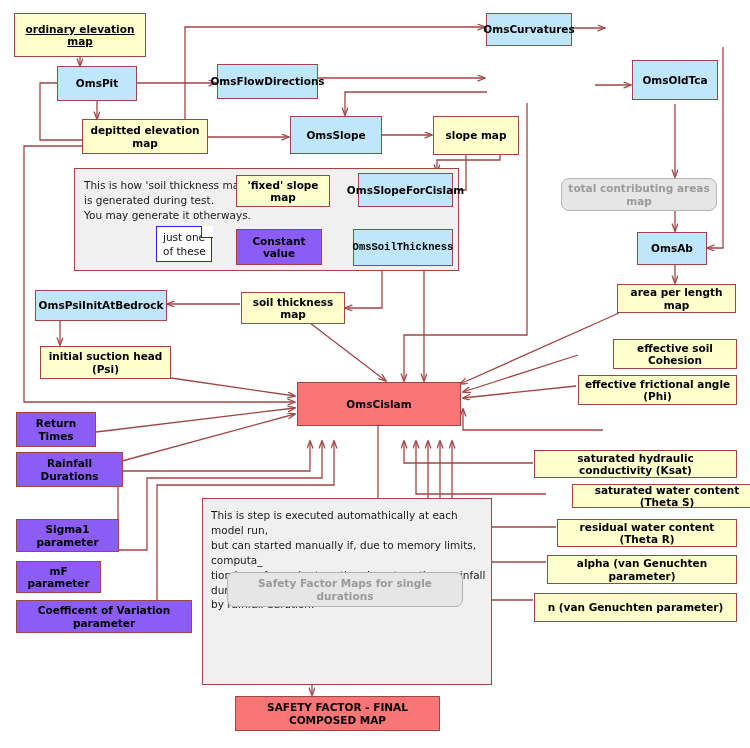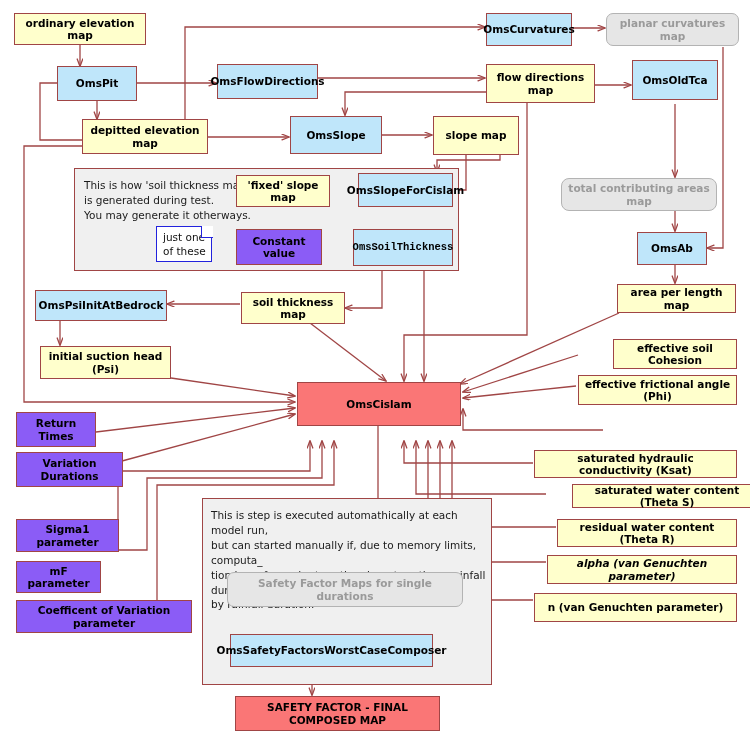--- a/index.html
+++ b/index.html
@@ -143,33 +143,31 @@
 You may generate it otherways.</div>
   <div class="paneltext" style="left:211px;top:508px;width:278px;">This is step is executed automathically at each model run,
 but can started manually if, due to memory limits, computa_
 tion is performed return time by return time, rainfall duration
 by rainfall duration.</div>
 
   <div class="note" style="left:156px;top:226px;width:56px;height:36px;">just one
 of these</div>
   <div class="note-fold" style="left:201px;top:226px;"></div>
 
-  <div class="node n-yellow" style="left:14px;top:13px;width:132px;height:32px;">ordinary elevation map</div>
+  <div class="node n-yellow" style="left:14px;top:13px;width:132px;height:44px;text-decoration:underline;">ordinary elevation map</div>
 
   <div class="node n-blue" style="left:57px;top:66px;width:80px;height:35px;">OmsPit</div>
 
   <div class="node n-yellow" style="left:82px;top:119px;width:126px;height:35px;">depitted elevation map</div>
 
   <div class="node n-blue" style="left:217px;top:64px;width:101px;height:35px;">OmsFlowDirections</div>
 
   <div class="node n-blue" style="left:486px;top:13px;width:86px;height:33px;">OmsCurvatures</div>
 
-  <div class="node n-gray" style="left:606px;top:13px;width:133px;height:33px;">planar curvatures map</div>
-
-  <div class="node n-yellow" style="left:486px;top:64px;width:109px;height:39px;">flow directions map</div>
+
 
   <div class="node n-blue" style="left:632px;top:60px;width:86px;height:40px;">OmsOldTca</div>
 
   <div class="node n-blue" style="left:290px;top:116px;width:92px;height:38px;">OmsSlope</div>
 
   <div class="node n-yellow" style="left:433px;top:116px;width:86px;height:39px;">slope map</div>
 
   <div class="node n-gray" style="left:561px;top:178px;width:156px;height:33px;border-radius:8px;">total contributing areas map</div>
 
   <div class="node n-blue" style="left:637px;top:232px;width:70px;height:33px;">OmsAb</div>
@@ -187,42 +185,41 @@
   <div class="node n-yellow" style="left:241px;top:292px;width:104px;height:32px;">soil thickness map</div>
 
   <div class="node n-blue" style="left:35px;top:290px;width:132px;height:31px;">OmsPsiInitAtBedrock</div>
 
   <div class="node n-yellow" style="left:40px;top:346px;width:131px;height:33px;">initial suction head (Psi)</div>
 
   <div class="node n-red" style="left:297px;top:382px;width:164px;height:44px;">OmsCislam</div>
 
   <div class="node n-green" style="left:16px;top:412px;width:80px;height:35px;">Return Times</div>
 
-  <div class="node n-green" style="left:16px;top:452px;width:107px;height:35px;">Variation Durations</div>
+  <div class="node n-green" style="left:16px;top:452px;width:107px;height:35px;">Rainfall Durations</div>
 
   <div class="node n-green" style="left:16px;top:519px;width:103px;height:33px;">Sigma1 parameter</div>
 
   <div class="node n-green" style="left:16px;top:561px;width:85px;height:32px;">mF parameter</div>
 
   <div class="node n-green" style="left:16px;top:600px;width:176px;height:33px;">Coefficent of Variation parameter</div>
 
   <div class="node n-yellow" style="left:578px;top:375px;width:159px;height:30px;">effective frictional angle (Phi)</div>
 
   <div class="node n-yellow" style="left:613px;top:339px;width:124px;height:30px;">effective soil Cohesion</div>
 
 
   <div class="node n-yellow" style="left:534px;top:450px;width:203px;height:28px;">saturated hydraulic conductivity (Ksat)</div>
 
   <div class="node n-yellow" style="left:572px;top:484px;width:190px;height:24px;">saturated water content (Theta S)</div>
 
   <div class="node n-yellow" style="left:557px;top:519px;width:180px;height:28px;">residual water content (Theta R)</div>
 
-  <div class="node n-yellow" style="left:547px;top:555px;width:190px;height:29px;font-style:italic;">alpha (van Genuchten parameter)</div>
+  <div class="node n-yellow" style="left:547px;top:555px;width:190px;height:29px;">alpha (van Genuchten parameter)</div>
 
   <div class="node n-yellow" style="left:534px;top:593px;width:203px;height:29px;">n (van Genuchten parameter)</div>
 
   <div class="node n-gray" style="left:227px;top:572px;width:236px;height:35px;">Safety Factor Maps for single durations</div>
 
-  <div class="node n-blue" style="left:230px;top:634px;width:203px;height:33px;">OmsSafetyFactorsWorstCaseComposer</div>
 
   <div class="node n-red" style="left:235px;top:696px;width:205px;height:35px;">SAFETY FACTOR - FINAL COMPOSED MAP</div>
 
 </div>
 
 </body></html>

